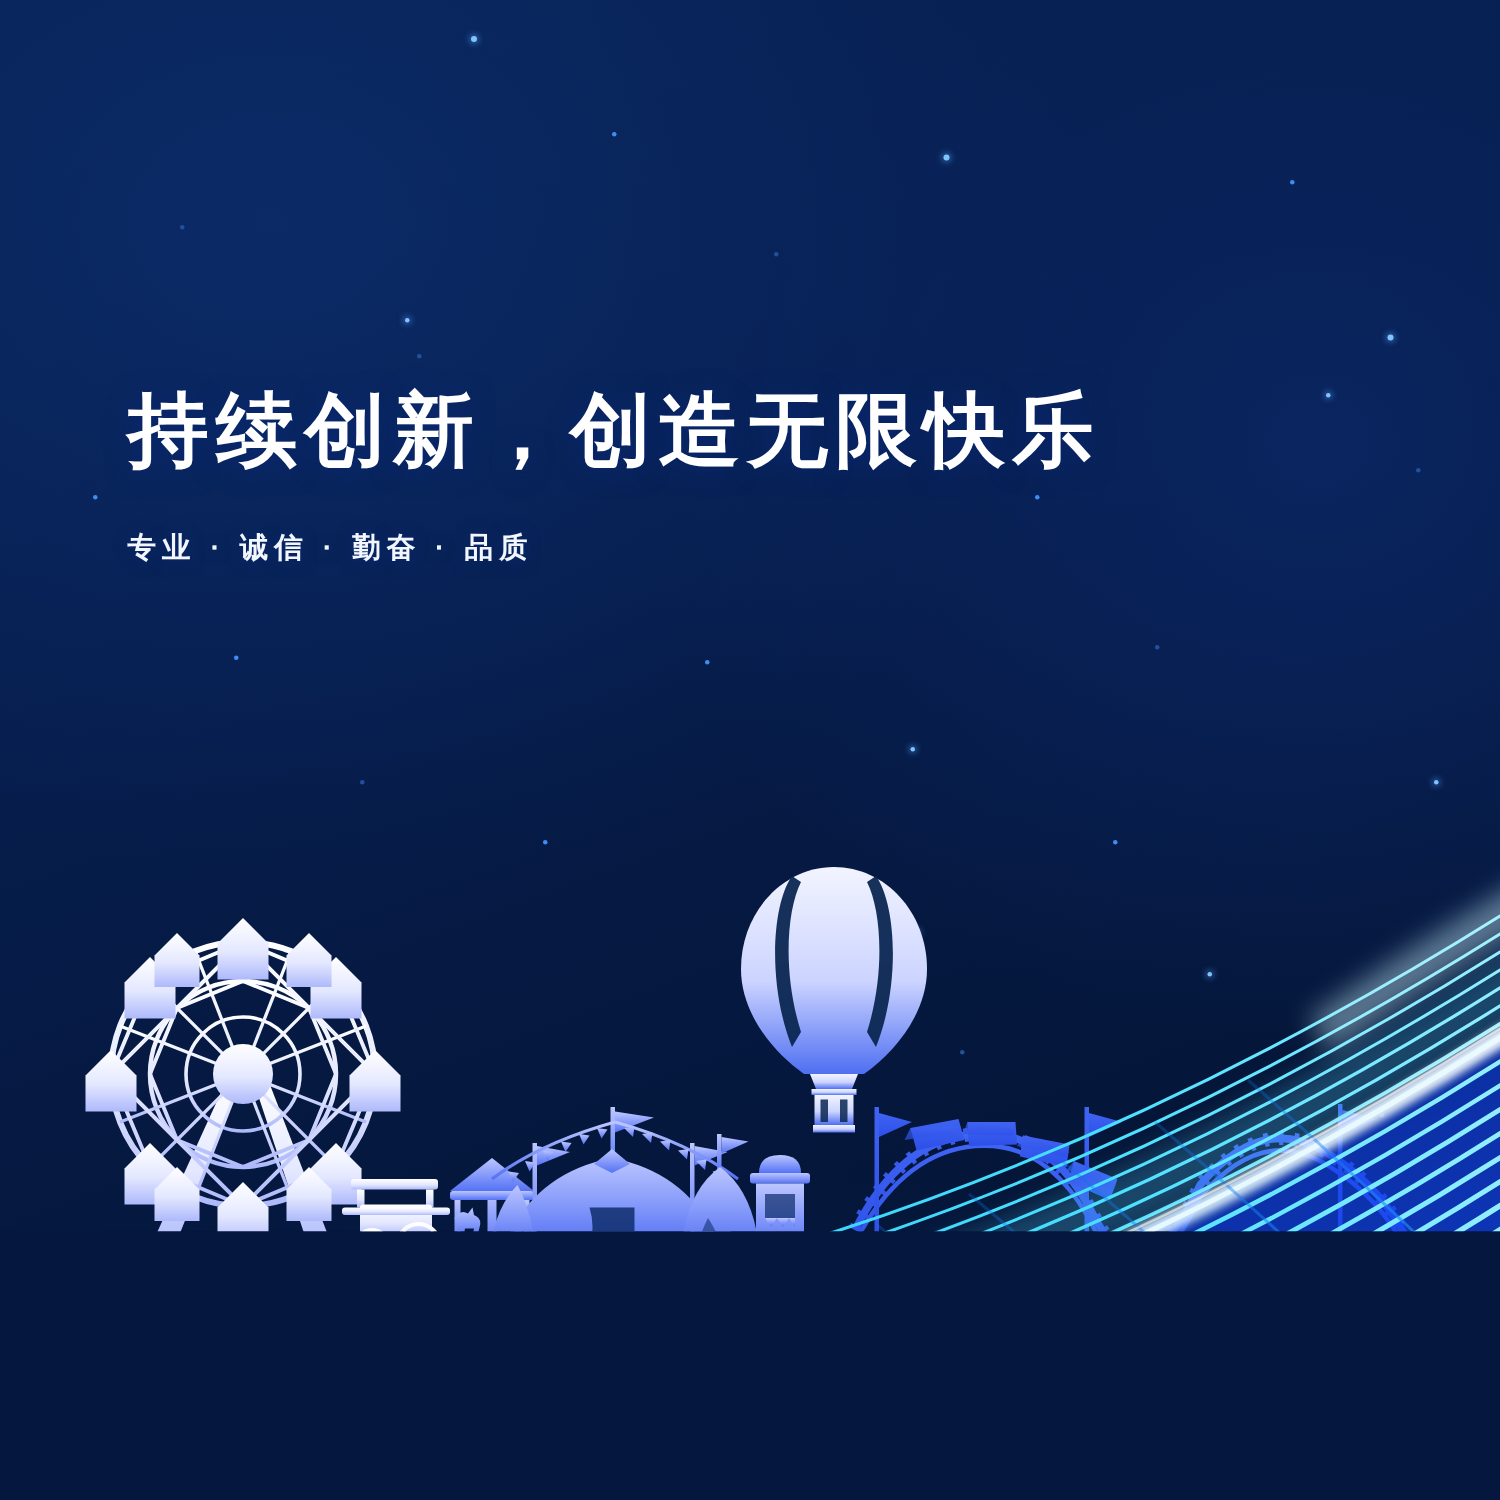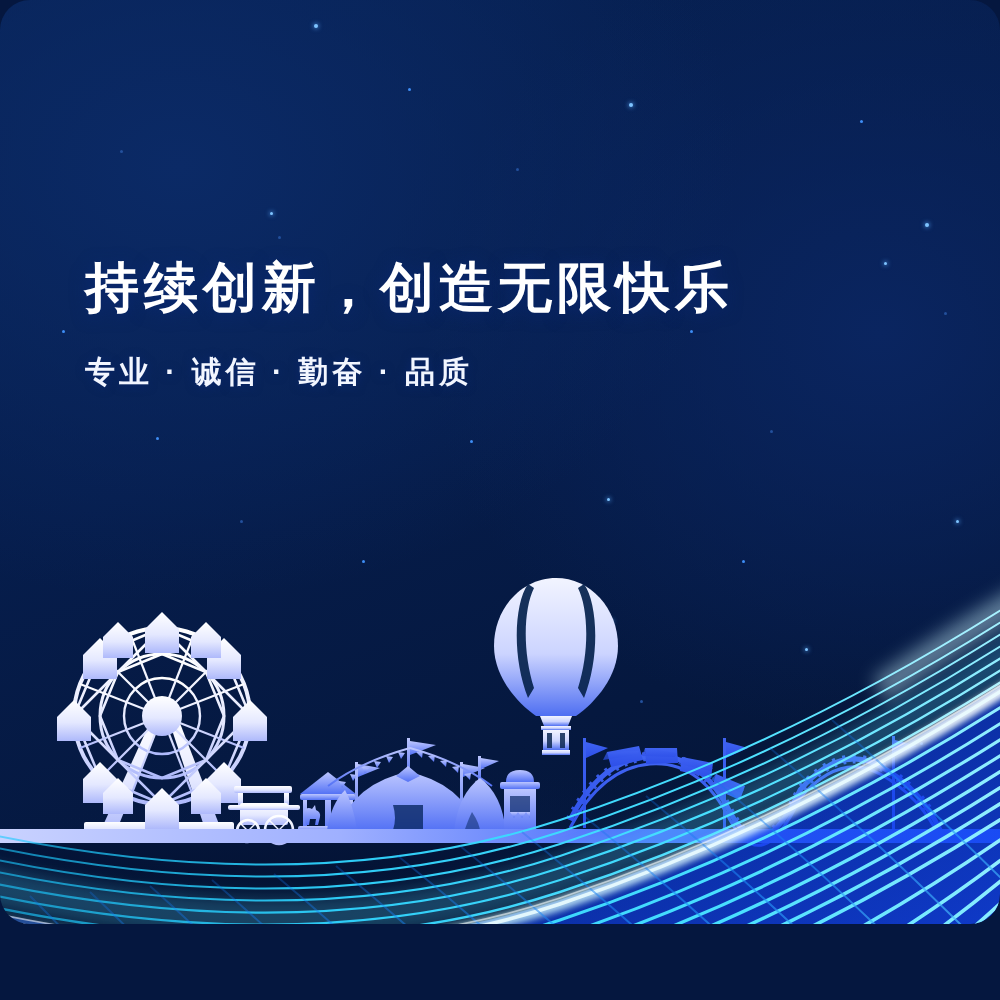--- a/index.html
+++ b/index.html
@@ -1,48 +1,47 @@
 <!DOCTYPE html>
 <html lang="zh"><head>
 <meta charset="utf-8">
 <title>Amusement Park Banner</title>
 <style>
   html,body{margin:0;padding:0;background:#05173f;}
   *{box-sizing:border-box;}
   #stage{
     position:relative;
-    width:1000px;height:924px;
+    width:1000px;height:821px;
     overflow:hidden;
     font-family:"Liberation Sans","DejaVu Sans",sans-serif;
     background:
       radial-gradient(ellipse 900px 700px at 18% 18%, #0b2a66 0%, rgba(11,42,102,0) 62%),
       radial-gradient(ellipse 700px 620px at 88% 36%, #0a2560 0%, rgba(10,37,96,0) 65%),
       linear-gradient(160deg,#072255 0%,#061d4c 42%,#05183f 72%,#041433 100%);
-    border-radius: 30px;
   }
 
   
   .stars{position:absolute;inset:0;pointer-events:none;}
   .star{position:absolute;border-radius:50%;background:#3e8df5;}
   .star.b{background:#7fc4ff;box-shadow:0 0 4px 1px rgba(90,170,255,.55);}
   .star.dim{background:#23509c;}
 
   
   .text-block{position:absolute;left:85px;top:258px;z-index:40;}
   .headline{
     margin:0;
     font-size:54px;line-height:1.08;
     font-weight:700;color:#ffffff;
     letter-spacing:5px;
     white-space:nowrap;
     text-shadow:0 2px 16px rgba(10,40,120,.75);
   }
   .subline{
     margin:0;padding-top:36px;
-    font-size:30px;font-weight:700;color:#f2f6ff;
+    font-size:19px;font-weight:700;color:#f2f6ff;
     letter-spacing:4px;white-space:nowrap;
     text-shadow:0 1px 10px rgba(10,40,120,.7);
   }
 
   
   .art{position:absolute;inset:0;}
   .art svg{display:block;width:1000px;height:1000px;}
   .layer-park{z-index:20;}
   .layer-wave{z-index:30;}
   .layer-glow{z-index:10;pointer-events:none;}

